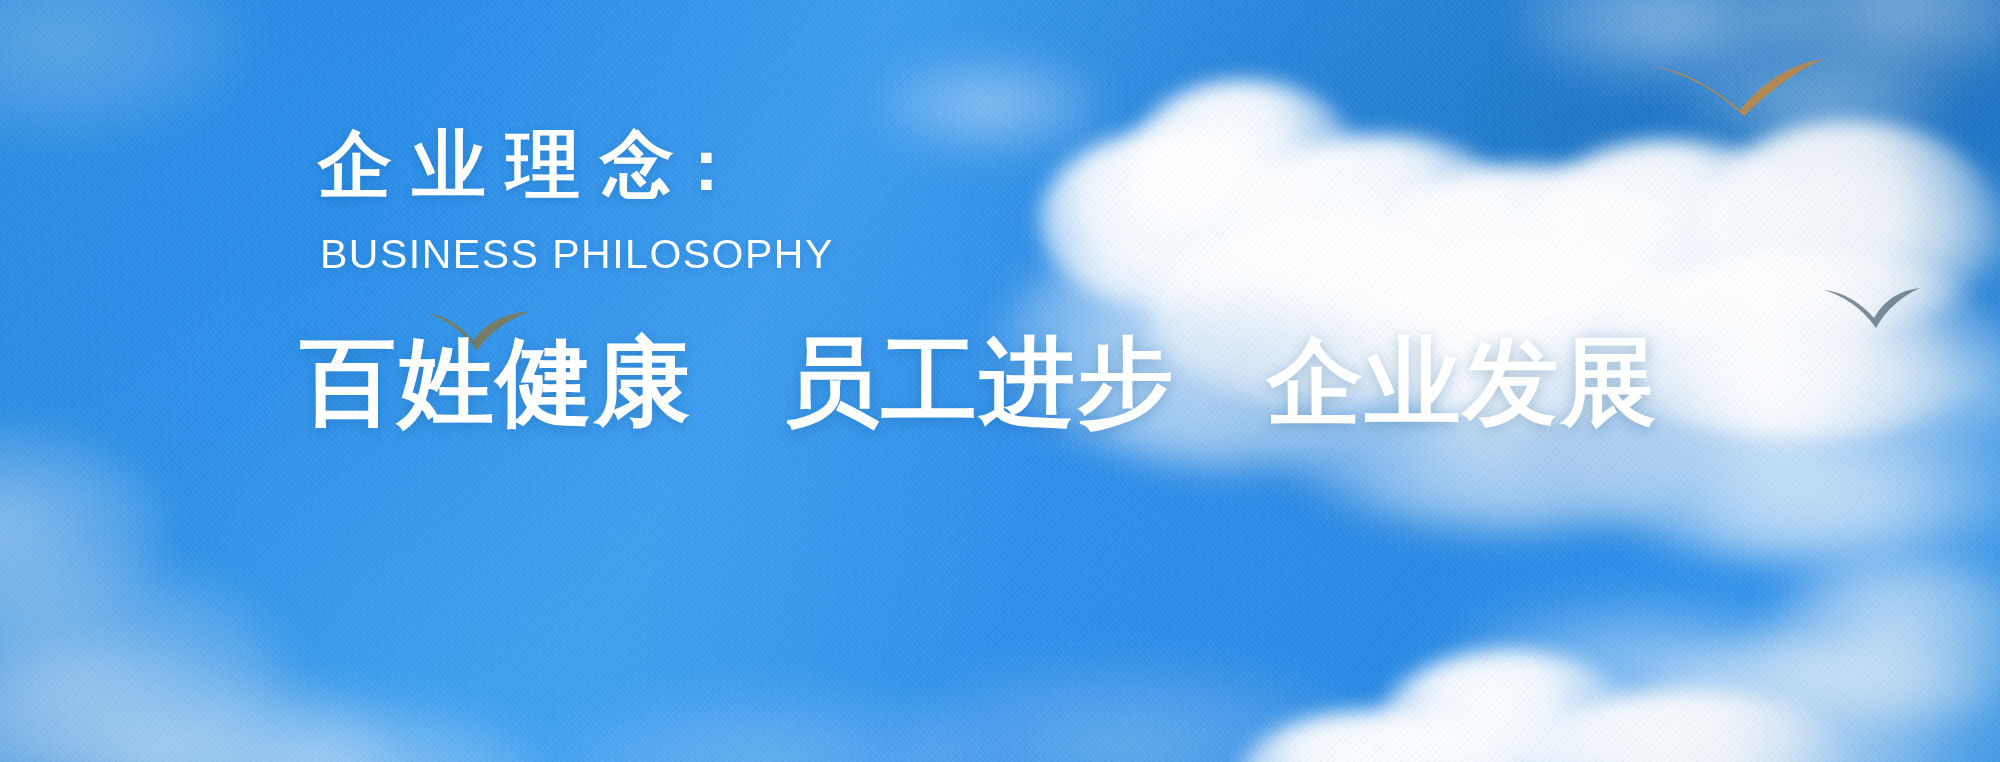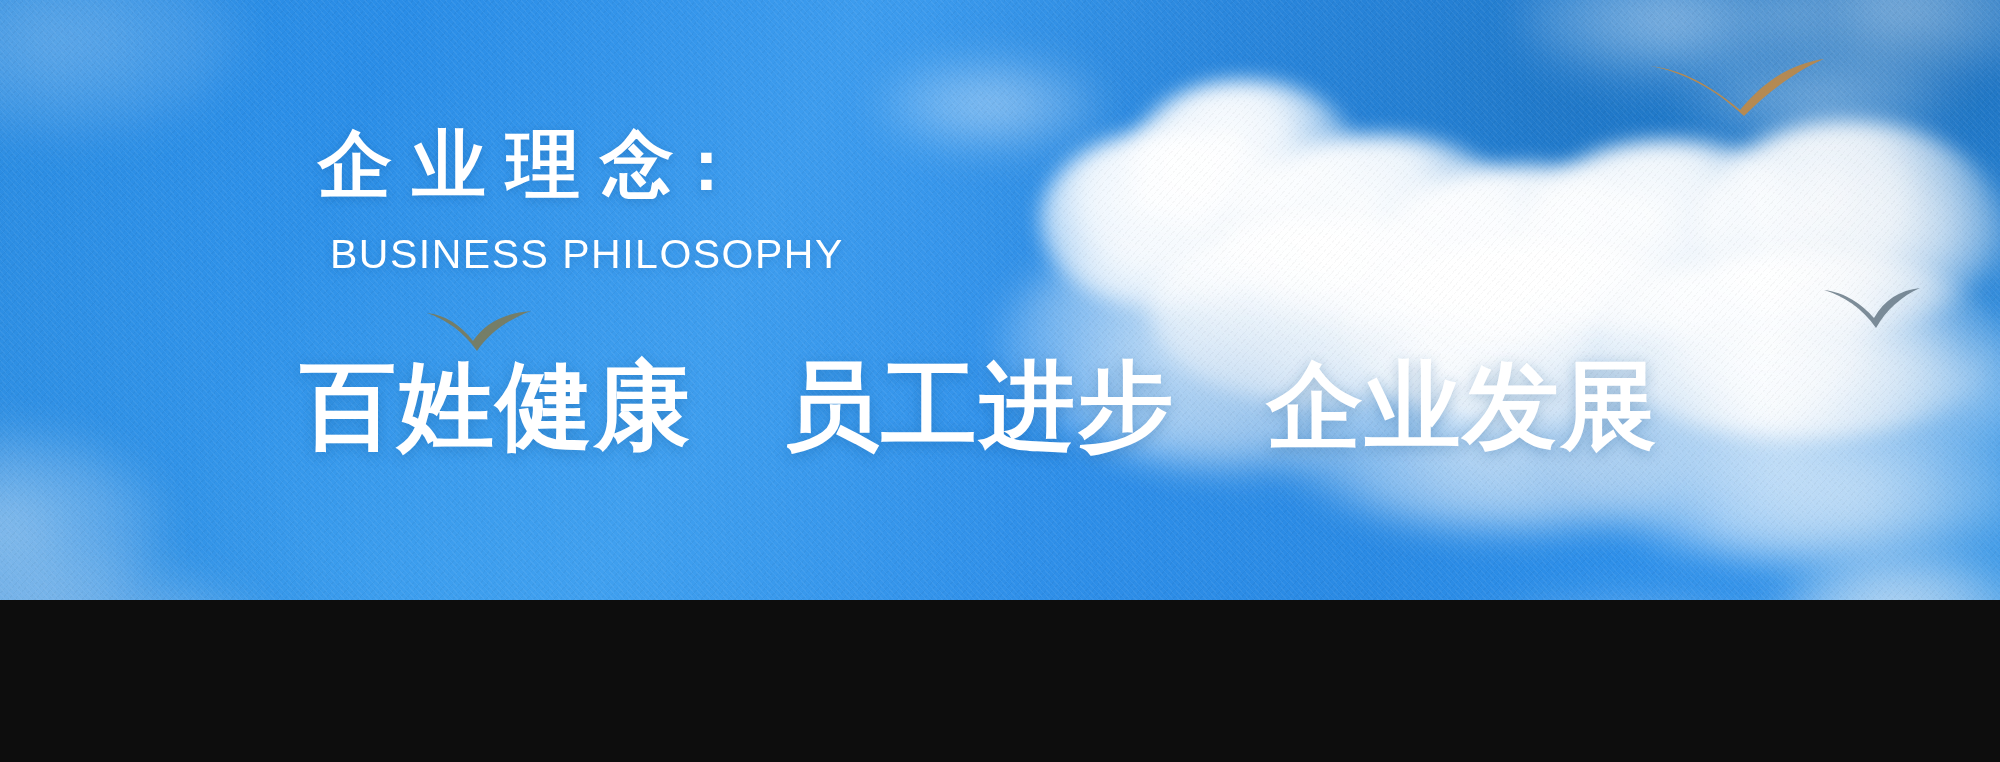--- a/index.html
+++ b/index.html
@@ -3,21 +3,21 @@
 <meta charset="utf-8">
 <style>
   html, body {
     margin: 0;
     padding: 0;
     background: #0d0d0d;
   }
   #banner {
     position: relative;
     width: 2000px;
-    height: 600px;
+    height: 762px;
     overflow: hidden;
     font-family: "Liberation Sans", "DejaVu Sans", sans-serif;
     background: #2b8fe8;
     user-select: none;
   }
 
   
   .sky-base {
     position: absolute;
     inset: 0;
@@ -92,37 +92,36 @@
     margin: 0;
     text-shadow: 0 2px 10px rgba(14,78,140,0.28);
     white-space: nowrap;
   }
   .title-en {
     color: #ffffff;
     font-size: 41px;
     line-height: 1;
     font-weight: 400;
     letter-spacing: 1.5px;
-    margin: 32px 0 0 12px;
+    margin: 32px 0 0 2px;
     text-shadow: 0 2px 8px rgba(14,78,140,0.22);
     white-space: nowrap;
   }
   .headline {
     position: absolute;
     left: 300px;
     top: 330px;
     width: 1450px;
     color: #ffffff;
     font-size: 96px;
     line-height: 1.08;
     font-weight: 700;
     letter-spacing: 2px;
     white-space: nowrap;
     text-shadow: 0 3px 14px rgba(14,78,140,0.30);
-    margin-top: 24px;
   }
   .headline .gap { display: inline-block; width: 34px; }
   .tagline {
     position: absolute;
     left: 300px;
     top: 555px;
     width: 1450px;
     text-align: center;
     color: #ffffff;
     font-family: "Liberation Serif", "DejaVu Serif", serif;

